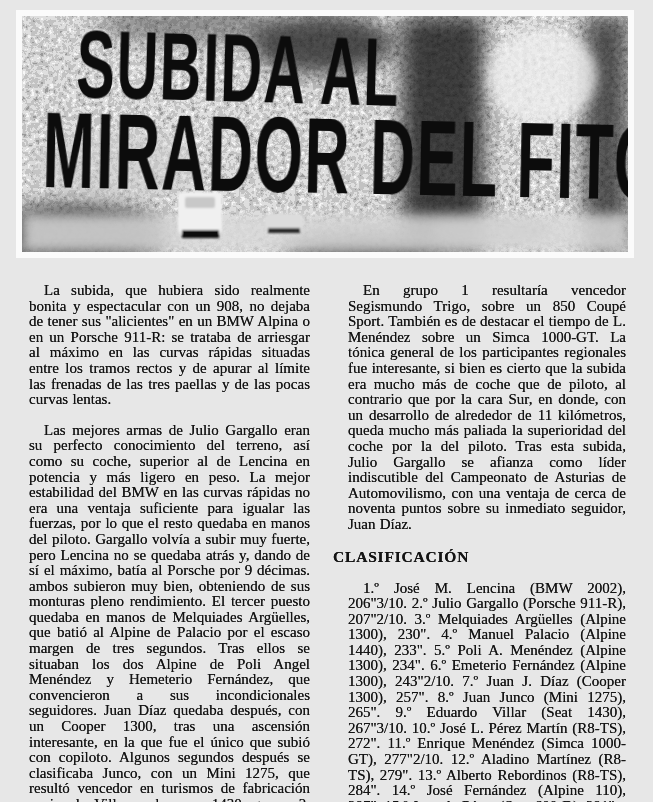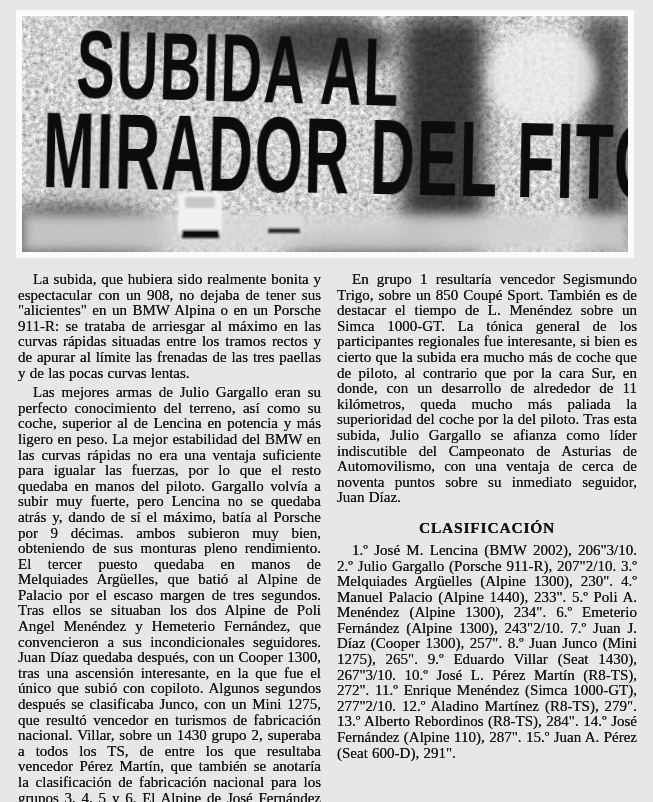--- a/index.html
+++ b/index.html
@@ -55,33 +55,33 @@
   .columns {
     position: absolute;
     left: 14px; top: 268px;
     width: 627px;
     display: flex;
     gap: 8px;
   }
   .col { width: 311px; box-sizing: border-box; }
   .col.right { width: 308px; }
   .col p {
-    margin: 4px;
+    margin: 15px;
     font-size: 15px;
     line-height: 15.6px;
     text-align: justify;
     text-indent: 15px;
     text-shadow: 0 0 0.3px rgba(10,10,10,0.85);
     word-spacing: 0.5px;
   }
   .cls-heading {
     margin: 13px 0 6px 0;
     font-size: 15.5px;
     font-weight: bold;
-    text-align: center;
+    text-align: left;
     letter-spacing: 0.8px;
     text-shadow: 0 0 0.3px rgba(10,10,10,0.9);
   }
 </style>
 </head>
 <body>
 
 <div>
 
   <figure class="photo-frame">

